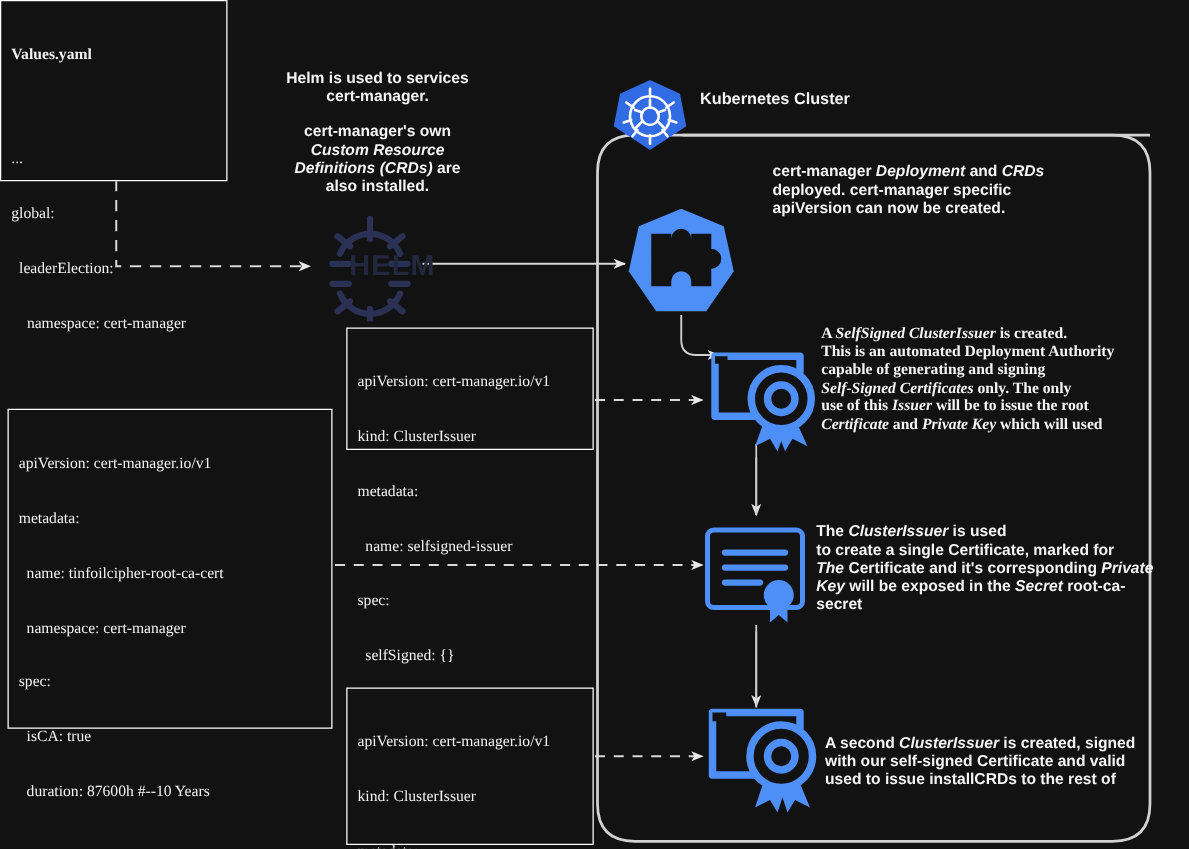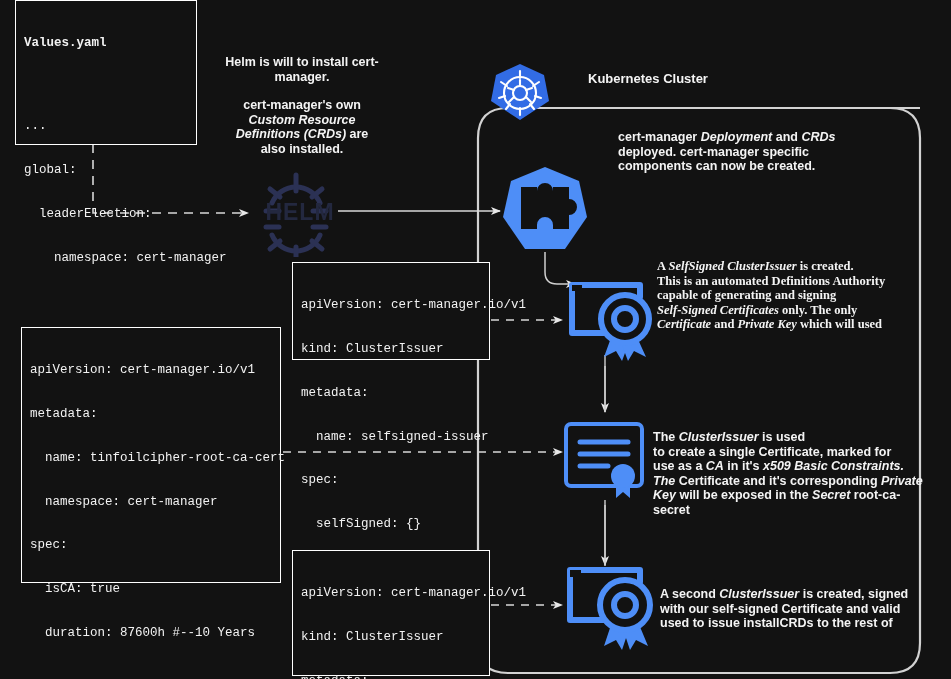--- a/index.html
+++ b/index.html
@@ -26,26 +26,25 @@
     width: 951px;
     height: 679px;
     pointer-events: none;
   }
   .yaml-box {
     position: absolute;
     border: 1px solid #ffffff;
     background: #121212;
     box-sizing: border-box;
     padding: 6px 8px;
-    font-family: Liberation Mono, monospace;
+    font-family: Liberation Serif, serif;
     font-size: 12.5px;
     line-height: 14.6px;
     color: #f2f2f2;
     white-space: pre;
-    margin-left: 15px;
   }
   .yaml-box .title {
     font-weight: bold;
     display: block;
   }
   .yaml-line { display: block; }
   .note {
     position: absolute;
     font-size: 12.5px;
     line-height: 14.6px;
@@ -66,21 +65,21 @@
   }
   .helm-logo {
     position: absolute;
     left: 258px;
     top: 163px;
     width: 76px;
     height: 94px;
   }
   .helm-word {
     position: absolute;
-    left: 4px;
+    left: 18px;
     top: 36px;
     width: 76px;
     text-align: center;
     font-size: 23px;
     font-weight: bold;
     letter-spacing: 1px;
     color: #23283f;
     font-family: "Liberation Sans", sans-serif;
   }
 </style>
@@ -131,21 +130,21 @@
     <span class="yaml-line">...</span>
     <span class="yaml-line">global:</span>
     <span class="yaml-line">  leaderElection:</span>
     <span class="yaml-line">    namespace: cert-manager</span>
     <span class="yaml-line" style="height:14px"></span>
     <span class="yaml-line">installCRDs: true</span>
     <span class="yaml-line">...</span>
   </div>
 
   <div class="note center" style="left:222px; top:55px; width:160px;">
-    <div>Helm is will to install cert-manager.</div>
+    <div>Helm is used to services cert-manager.</div>
     <div style="height:14px"></div>
     <div>
       <span>cert-manager's own </span><i>Custom Resource Definitions (CRDs)</i><span> are also installed.</span>
     </div>
   </div>
 
   <div class="helm-logo">
     <svg viewBox="0 0 76 94" width="76" height="94" xmlns="http://www.w3.org/2000/svg">
       <g fill="none" stroke="#2b3154" stroke-width="5" stroke-linecap="round">
 
@@ -184,33 +183,33 @@
         <line x1="45" y1="47" x2="41" y2="42"></line>
         <line x1="31" y1="24" x2="31" y2="18"></line>
         <line x1="25" y1="35" x2="20" y2="40"></line>
         <line x1="37" y1="35" x2="42" y2="40"></line>
         <line x1="25" y1="28" x2="19" y2="26"></line>
         <line x1="37" y1="28" x2="43" y2="26"></line>
       </g>
     </svg>
   </div>
 
-  <div class="label" style="left:560px; top:71px;margin-left:28px;">Kubernetes Cluster</div>
+  <div class="label" style="left:560px; top:71px;">Kubernetes Cluster</div>
 
   <div class="icon" style="left:499px; top:165px; width:92px; height:88px;">
     <svg viewBox="0 0 92 88" width="92" height="88" xmlns="http://www.w3.org/2000/svg">
       <path d="M46 2 L80 16 L88 52 L66 84 L26 84 L4 52 L12 16 Z" fill="#4e8ef7"></path>
       <path d="M38 22 L38 26 A7 7 0 1 1 54 26 L54 22 L70 22 L70 34
                A7 7 0 1 1 70 50 L70 64 L54 64 L54 60
                A7 7 0 1 0 38 60 L38 64 L22 64 L22 22 Z" fill="#121212"></path>
     </svg>
   </div>
 
   <div class="note" style="left:618px; top:130px; width:230px;">
-    <span>cert-manager </span><i>Deployment</i><span> and </span><i>CRDs</i><span> deployed. cert-manager specific components can now be created.</span>
+    <span>cert-manager </span><i>Deployment</i><span> and </span><i>CRDs</i><span> deployed. cert-manager specific apiVersion can now be created.</span>
   </div>
 
   <div class="yaml-box" style="left:277px; top:262px; width:198px; height:98px;">
     <span class="yaml-line">apiVersion: cert-manager.io/v1</span>
     <span class="yaml-line">kind: ClusterIssuer</span>
     <span class="yaml-line">metadata:</span>
     <span class="yaml-line">  name: selfsigned-issuer</span>
     <span class="yaml-line">spec:</span>
     <span class="yaml-line">  selfSigned: {}</span>
   </div>
@@ -221,23 +220,24 @@
       <path d="M14 8 L24 8 L24 14 L14 14 Z" fill="#121212"></path>
       <path d="M54 58 L46 80 L58 74 L64 84 L70 68 Z" fill="#4e8ef7"></path>
       <path d="M78 58 L88 80 L76 74 L70 84 L64 68 Z" fill="#4e8ef7"></path>
       <circle cx="67" cy="42" r="24" fill="#121212" stroke="#4e8ef7" stroke-width="6"></circle>
       <circle cx="67" cy="42" r="11" fill="#121212" stroke="#4e8ef7" stroke-width="6"></circle>
     </svg>
   </div>
 
   <div class="note" style="left:657px; top:259px; width:262px;font-family:Liberation Serif, serif;">
     <div><span>A </span><i>SelfSigned ClusterIssuer</i><span> is created.</span></div>
-    <div>This is an automated Definitions Authority</div>
+    <div>This is an automated Deployment Authority</div>
     <div>capable of generating and signing</div>
     <div><i>Self-Signed Certificates</i><span> only. The only</span></div>
+    <div><span>use of this </span><i>Issuer</i><span> will be to issue the root</span></div>
     <div><i>Certificate</i><span> and </span><i>Private Key</i><span> which will used</span></div>
   </div>
 
   <div class="yaml-box" style="left:6px; top:327px; width:260px; height:256px;">
     <span class="yaml-line">apiVersion: cert-manager.io/v1</span>
     <span class="yaml-line">metadata:</span>
     <span class="yaml-line">  name: tinfoilcipher-root-ca-cert</span>
     <span class="yaml-line">  namespace: cert-manager</span>
     <span class="yaml-line">spec:</span>
     <span class="yaml-line">  isCA: true</span>
@@ -257,24 +257,23 @@
     <svg viewBox="0 0 92 86" width="92" height="86" xmlns="http://www.w3.org/2000/svg">
       <rect x="6" y="6" width="76" height="62" rx="5" ry="5" fill="none" stroke="#4e8ef7" stroke-width="4"></rect>
       <line x1="20" y1="24" x2="68" y2="24" stroke="#4e8ef7" stroke-width="5" stroke-linecap="round"></line>
       <line x1="20" y1="36" x2="68" y2="36" stroke="#4e8ef7" stroke-width="5" stroke-linecap="round"></line>
       <line x1="20" y1="48" x2="48" y2="48" stroke="#4e8ef7" stroke-width="5" stroke-linecap="round"></line>
       <path d="M56 62 L56 80 L63 74 L70 80 L70 62 Z" fill="#4e8ef7"></path>
       <circle cx="63" cy="58" r="12" fill="#4e8ef7"></circle>
     </svg>
   </div>
 
-  <div class="note" style="left:653px; top:430px; width:275px;">
+  <div class="note" style="left:653px; top:418px; width:275px;">
     <div><span>The </span><i>ClusterIssuer</i><span> is used</span></div>
     <div>to create a single Certificate, marked for</div>
-    <div><span>use as a </span><i>CA</i><span> in it's </span><i>x509 Basic Constraints.</i></div>
     <div><i>The</i><span> Certificate and it's corresponding </span><i>Private</i></div>
     <div><i>Key</i><span> will be exposed in the </span><i>Secret</i><span> root-ca-secret</span></div>
   </div>
 
   <div class="yaml-box" style="left:277px; top:550px; width:198px; height:126px;">
     <span class="yaml-line">apiVersion: cert-manager.io/v1</span>
     <span class="yaml-line">kind: ClusterIssuer</span>
     <span class="yaml-line">metadata:</span>
     
     

